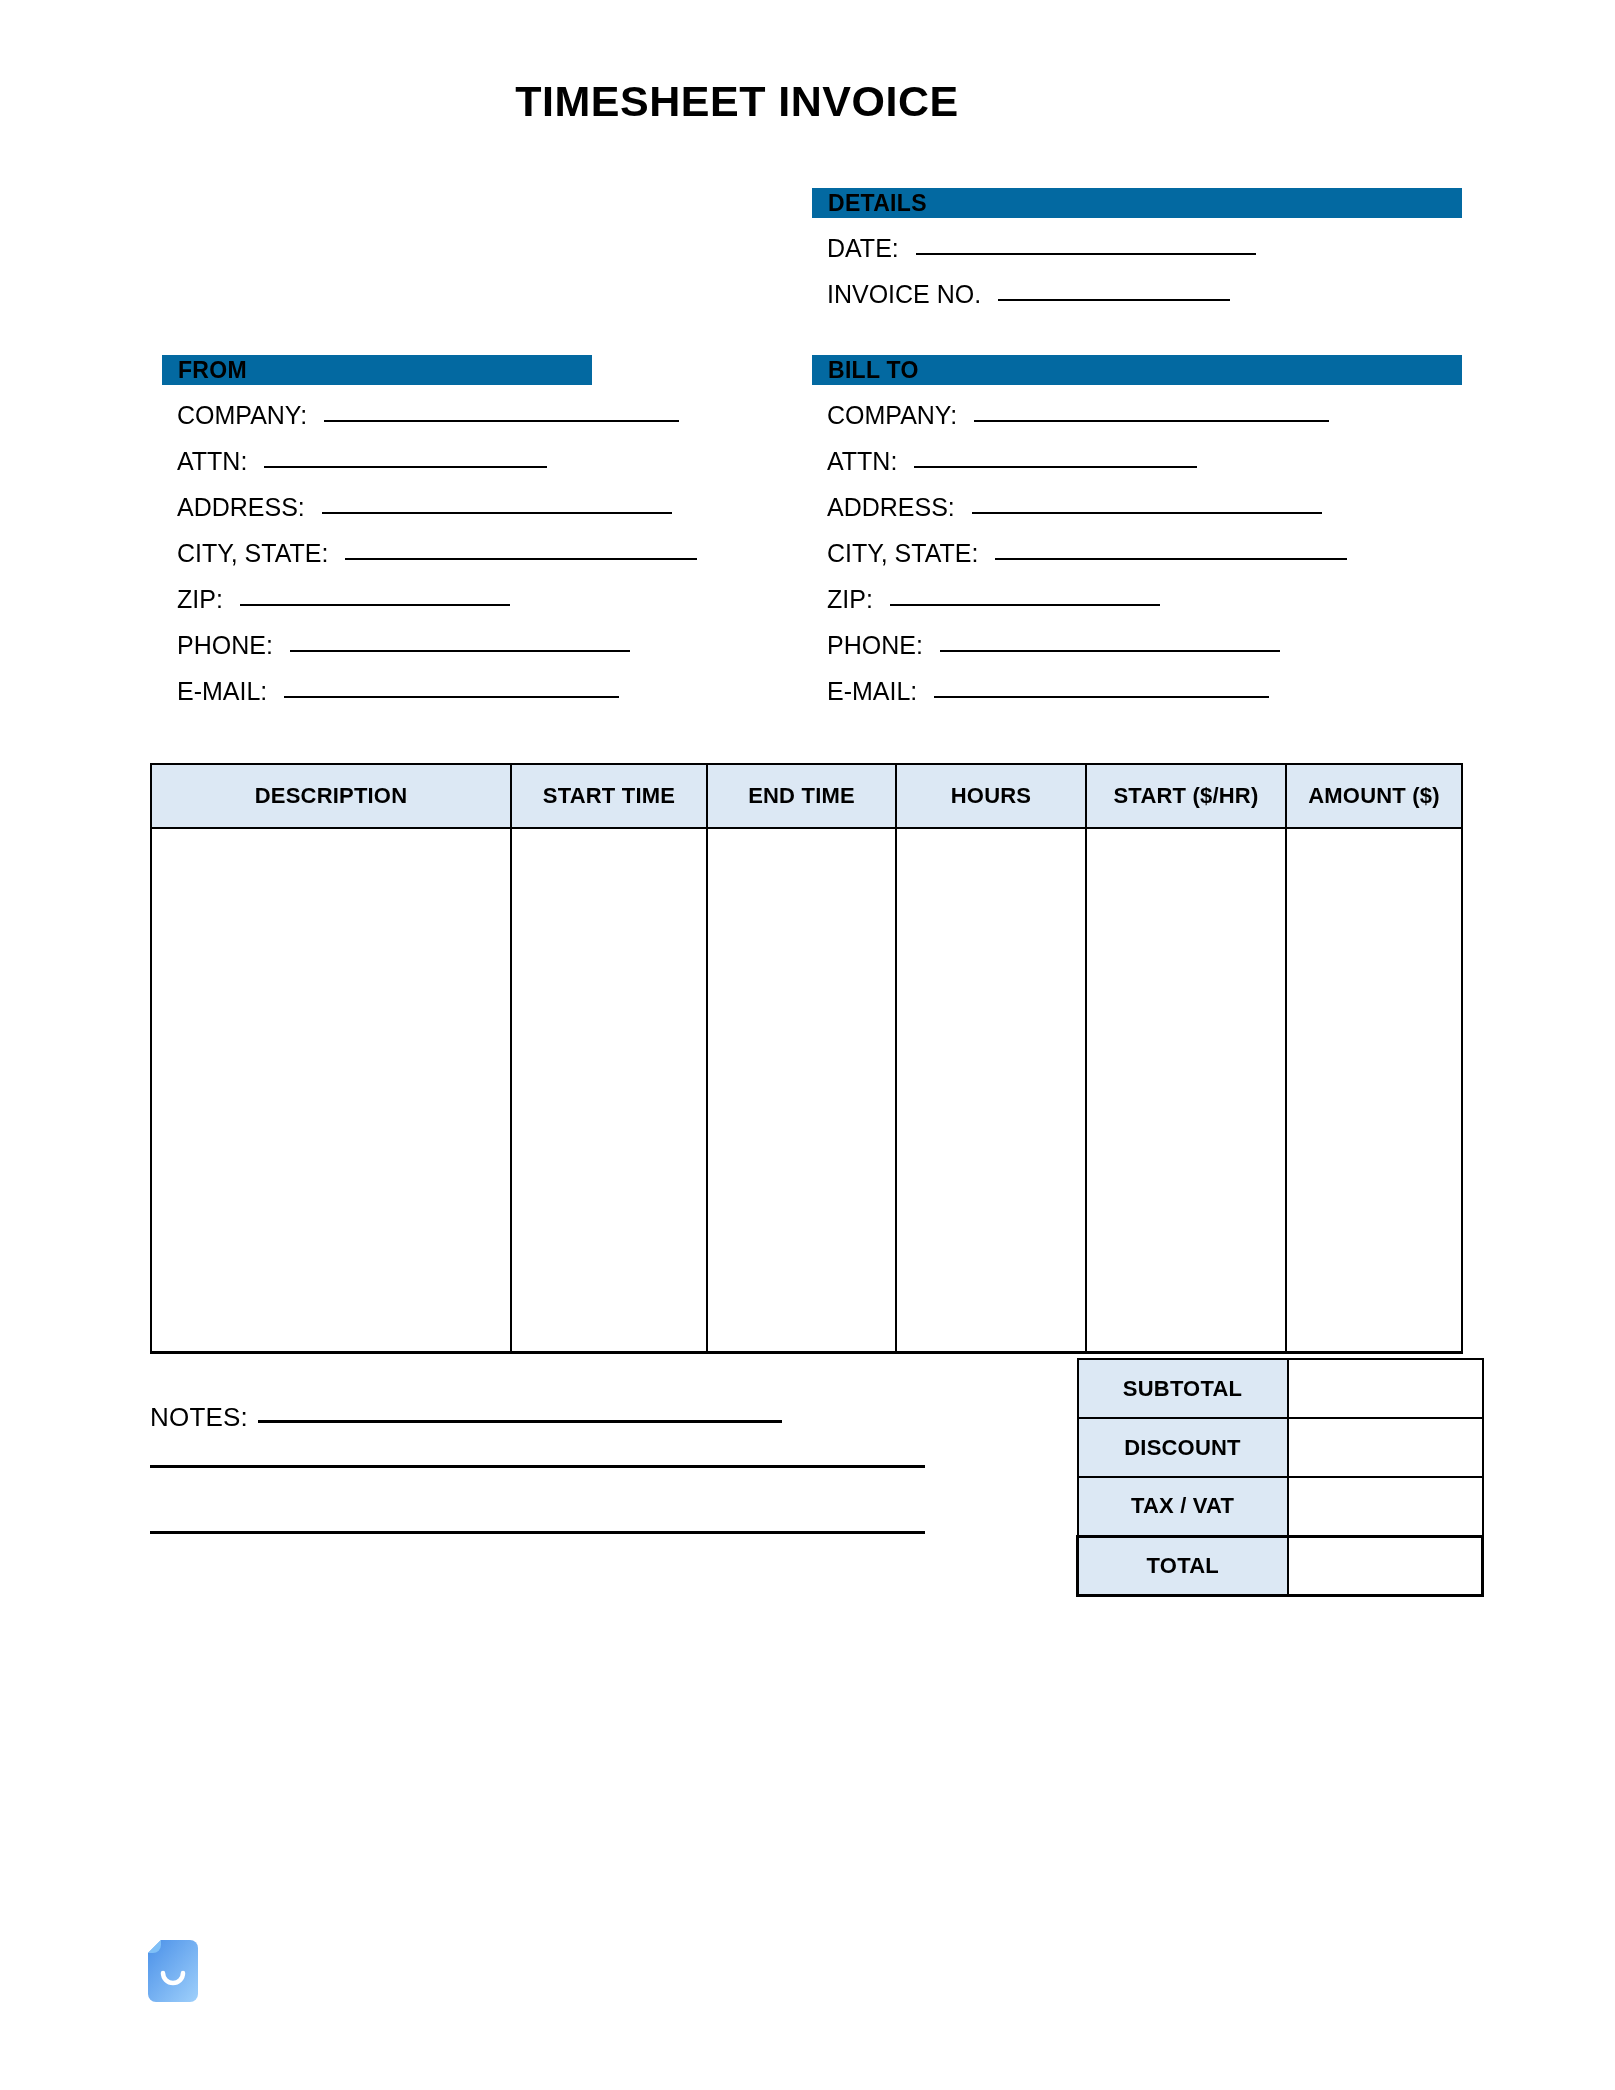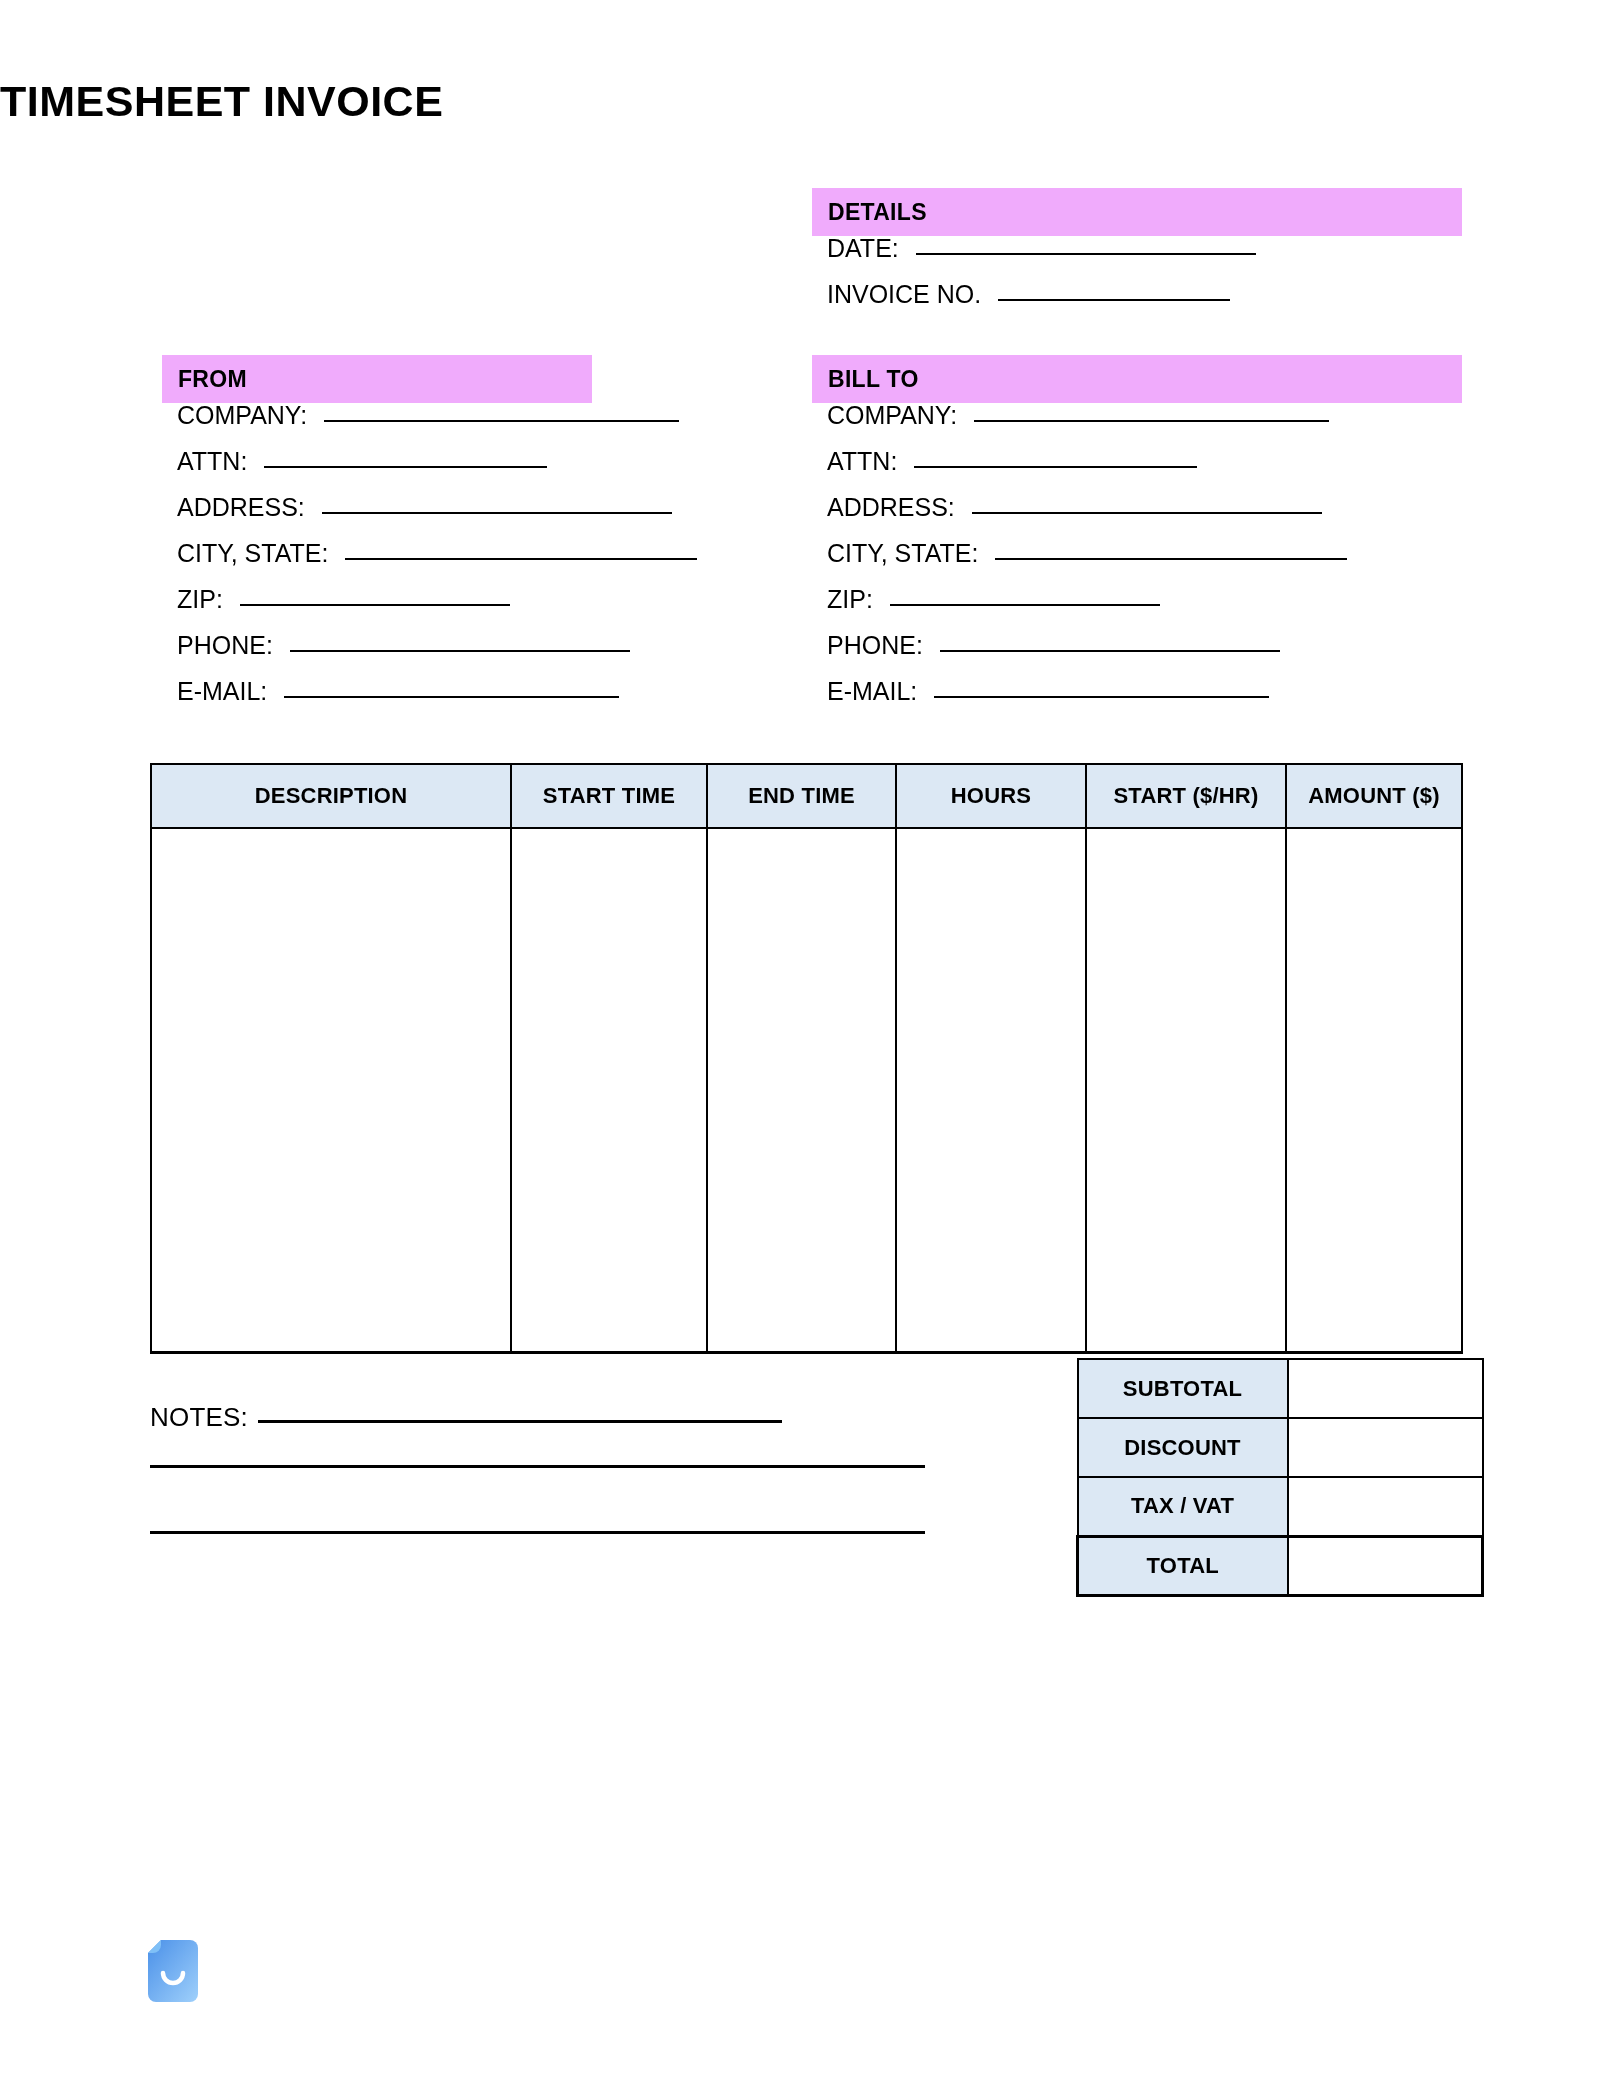--- a/index.html
+++ b/index.html
@@ -21,33 +21,34 @@
     inset: 0;
     background: #ffffff;
   }
 
   
   .doc-title {
     position: absolute;
     left: 0;
     right: 153px;
     top: 78px;
-    text-align: left;
+    text-align: center;
     font-size: 43px;
     font-weight: bold;
     letter-spacing: 0.5px;
     line-height: 1.1;
     white-space: nowrap;
+    padding-left: 12px;
   }
 
   
   .band {
     position: absolute;
-    background: #f0abfc;
-    height: 48px;
+    background: #0369a1;
+    height: 30px;
     display: flex;
     align-items: center;
     box-sizing: border-box;
     padding-left: 16px;
   }
   .band-label {
     font-size: 23px;
     font-weight: bold;
     letter-spacing: 0.3px;
     line-height: 1;

